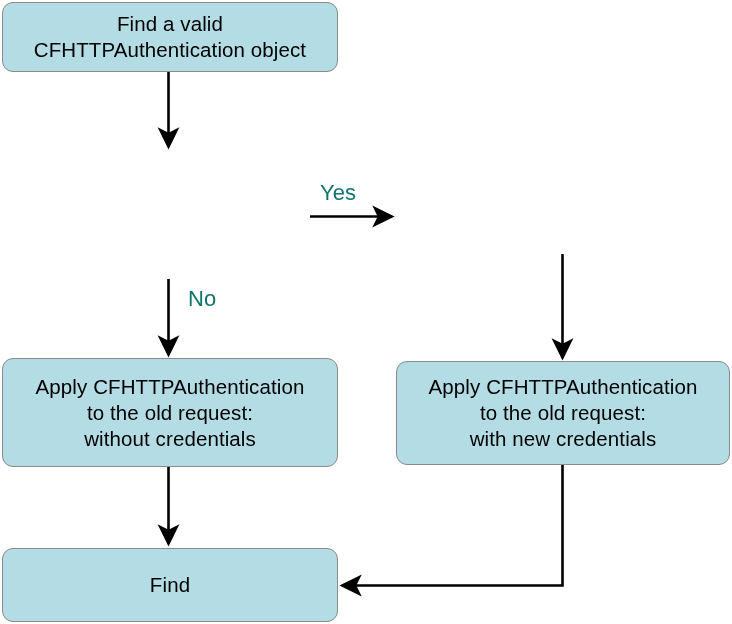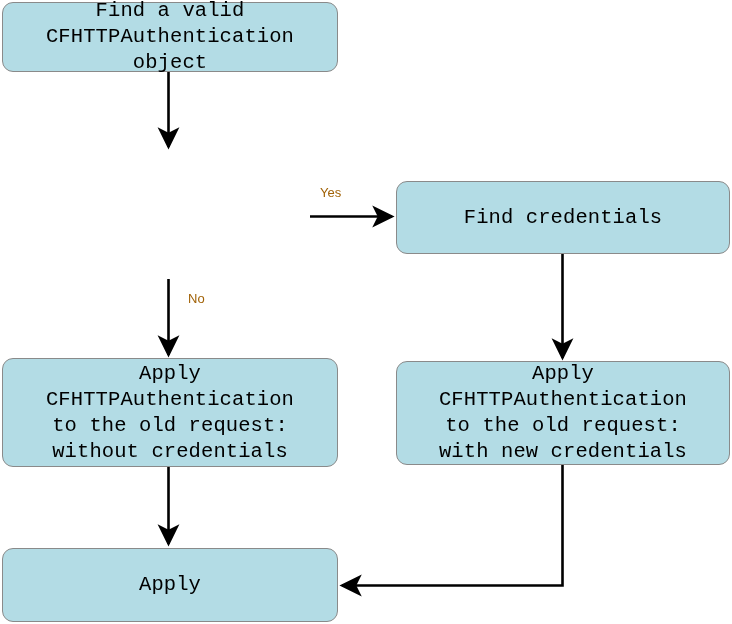--- a/index.html
+++ b/index.html
@@ -26,21 +26,20 @@
     text-align: center;
     border: 1.6px solid #8a8a8a;
     border-radius: 11px;
     background: #b3dce5;
     color: #000000;
     font-size: 20.5px;
     line-height: 26px;
     letter-spacing: 0.1px;
     white-space: pre-line;
     padding: 0 6px;
-    font-family: Liberation Mono, monospace;
   }
   .diamond-wrap {
     position: absolute;
   }
   .diamond-wrap svg {
     display: block;
   }
   .diamond-label {
     position: absolute;
     left: 0;
@@ -52,23 +51,23 @@
     justify-content: center;
     text-align: center;
     font-size: 20.5px;
     line-height: 26px;
     color: #000000;
     white-space: pre-line;
     pointer-events: none;
   }
   .edge-label {
     position: absolute;
-    font-size: 13px;
+    font-size: 22px;
     line-height: 22px;
-    color: #a16207;
+    color: #0f766e;
     white-space: nowrap;
   }
   svg.connectors {
     position: absolute;
     left: 0;
     top: 0;
     width: 732px;
     height: 624px;
     pointer-events: none;
   }
@@ -107,29 +106,28 @@
 
     <g>
       <path d="M562.5,465 L562.5,585.5 L342,585.5" fill="none" stroke="#000000" stroke-width="2.6" marker-end="url(#arrowhead)"></path>
     </g>
   </svg>
 
   <div class="node" style="left:2px; top:2px; width:336px; height:70px;">Find a valid
 CFHTTPAuthentication object</div>
 
 
-  <div class="node" style="left:396px; top:181px; width:334px; height:73px;">Find credentials</div>
 
   <div class="node" style="left:2px; top:358px; width:336px; height:109px;">Apply CFHTTPAuthentication
 to the old request:
 without credentials</div>
 
   <div class="node" style="left:396px; top:361px; width:334px; height:104px;">Apply CFHTTPAuthentication
 to the old request:
 with new credentials</div>
 
-  <div class="node" style="left:2px; top:548px; width:336px; height:74px;">Apply</div>
+  <div class="node" style="left:2px; top:548px; width:336px; height:74px;">Find</div>
 
   <div class="edge-label" style="left:320px; top:182px;">Yes</div>
 
   <div class="edge-label" style="left:188px; top:288px;">No</div>
 
 </div>
 
 </body></html>

